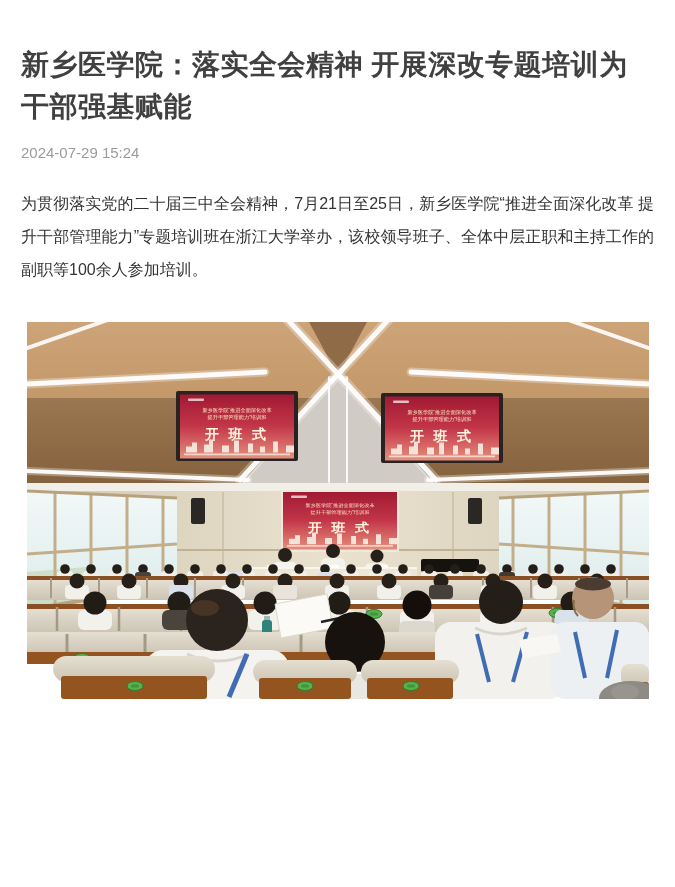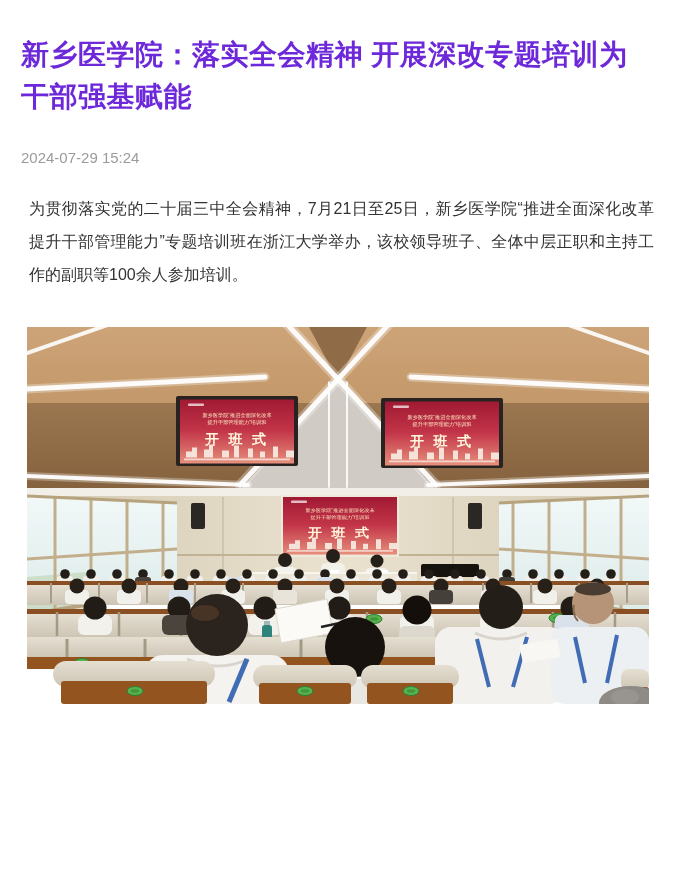--- a/index.html
+++ b/index.html
@@ -1,34 +1,34 @@
 <!DOCTYPE html>
 <html><head>
 <meta charset="utf-8">
 <style>
   * { box-sizing: border-box; }
   html, body { margin: 0; padding: 0; background: #ffffff; }
   body { font-family: "Liberation Sans", "DejaVu Sans", sans-serif; }
   .page { width: 675px; margin: 0 auto; background: #fff; }
   .article { padding: 0 21px; }
   .article-title {
-    margin: 34px 0 0 0;
+    margin: 44px 0 0 0;
     font-size: 28px;
     line-height: 1.5;
     font-weight: 700;
-    color: #6d28d9;
+    color: #404040;
     letter-spacing: 0.5px;
   }
   .article-date {
-    margin-top: 31px;
+    margin-top: 16px;
     font-size: 15px;
     color: #9b9b9b;
   }
   .article p {
-    margin: 26px 0 0 8px;
+    margin: 26px 0 0 0;
     font-size: 16px;
     line-height: 33px;
     color: #333333;
     text-align: justify;
   }
   .photo-wrap {
     margin: 36px auto 15px auto;
     width: 622px;
     height: 377px;
     overflow: hidden;

